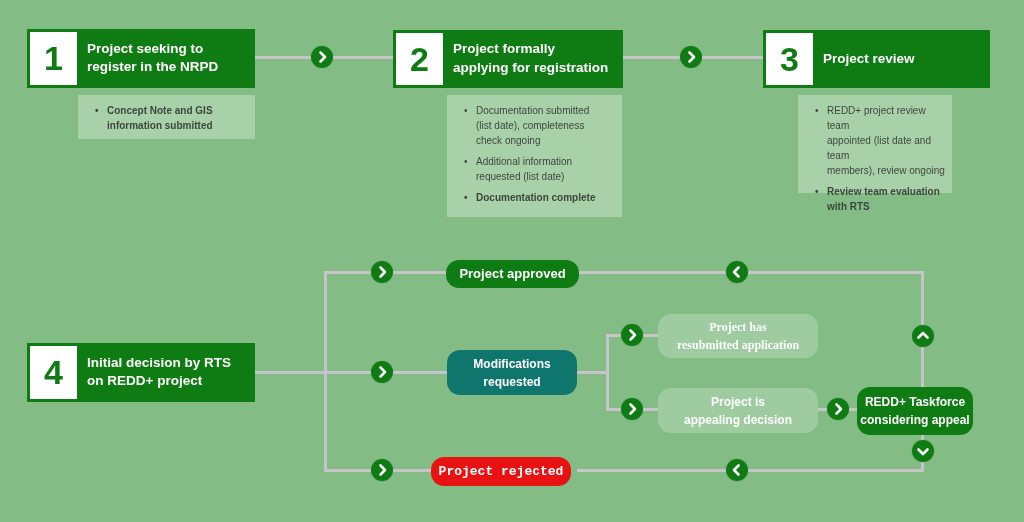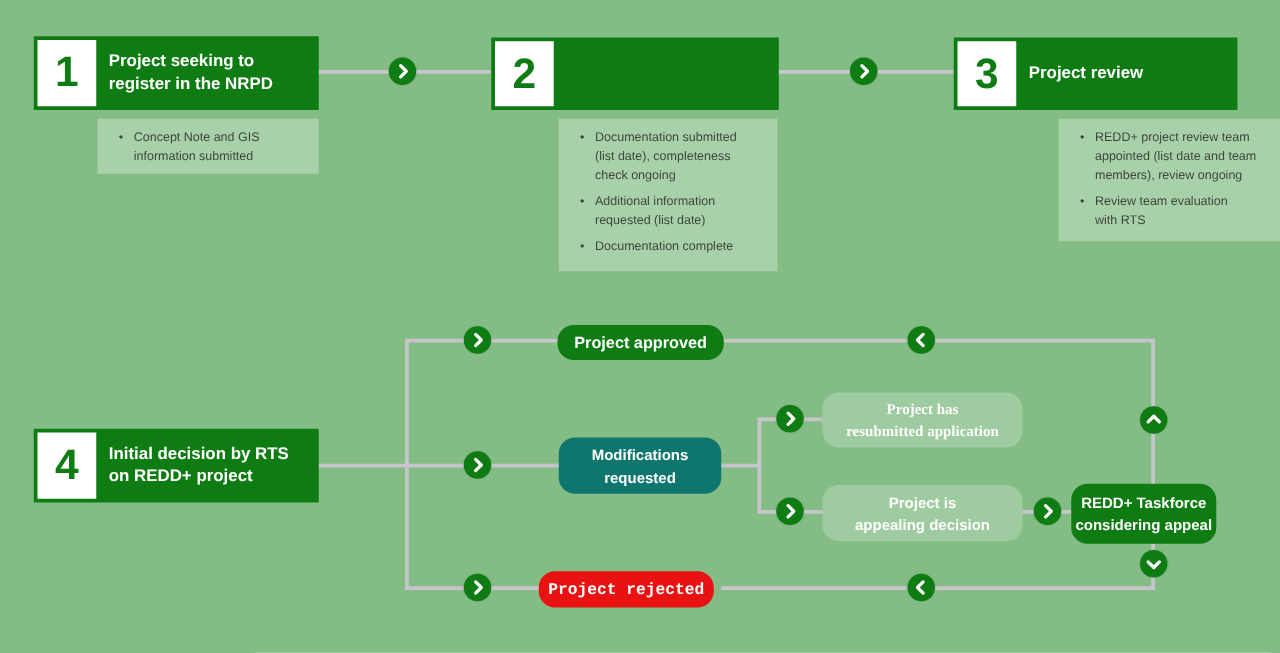--- a/index.html
+++ b/index.html
@@ -25,21 +25,21 @@
     position:absolute;left:60px;right:3px;top:50%;transform:translateY(-50%);
     color:#ffffff;font-weight:bold;font-size:13.5px;line-height:1.4;
     white-space:pre-line;
   }
   .panel{position:absolute;background:rgba(255,255,255,0.30);}
   .panel ul{margin:0;padding:8px 4px 6px 17px;list-style:none;}
   .panel li{
     position:relative;padding-left:12px;margin-bottom:6px;
     font-size:10px;line-height:1.5;color:#3c473c;white-space:pre-line;
   }
-  .panel li:last-child{margin-bottom:0;}
+  .panel li:last-child{margin-bottom:0;font-weight:bold;}
   .panel li::before{content:"•";position:absolute;left:0;top:0;}
   .outcome{
     position:absolute;display:flex;align-items:center;justify-content:center;
     text-align:center;color:#ffffff;font-weight:bold;font-size:12px;
     line-height:1.5;white-space:pre-line;border-radius:13px;
   }
   .outcome.single{font-size:13px;}
   .dark{background:#0f7c13;}
   .bright{background:#0f766e;}
   .danger{background:#e91212;}
@@ -159,37 +159,39 @@
   </div>
   <div class="panel" style="left:78px;top:95px;width:177px;height:44px;">
     <ul>
       <li>Concept Note and GIS
 information submitted</li>
     </ul>
   </div>
 
   <div class="step-header" style="left:393px;top:30px;width:230px;height:58px;">
     <div class="numbox">2</div>
+    <div class="step-title">Project formally
+applying for registration</div>
   </div>
   <div class="panel" style="left:447px;top:95px;width:175px;height:122px;">
     <ul>
       <li>Documentation submitted
 (list date), completeness
 check ongoing</li>
       <li>Additional information
 requested (list date)</li>
       <li>Documentation complete</li>
     </ul>
   </div>
 
   <div class="step-header" style="left:763px;top:30px;width:227px;height:58px;">
     <div class="numbox">3</div>
     <div class="step-title">Project review</div>
   </div>
-  <div class="panel" style="left:847px;top:95px;width:177px;height:98px;">
+  <div class="panel" style="left:798px;top:95px;width:154px;height:98px;">
     <ul>
       <li>REDD+ project review team
 appointed (list date and team
 members), review ongoing</li>
       <li>Review team evaluation
 with RTS</li>
     </ul>
   </div>
 
   <div class="step-header" style="left:27px;top:343px;width:228px;height:59px;">

